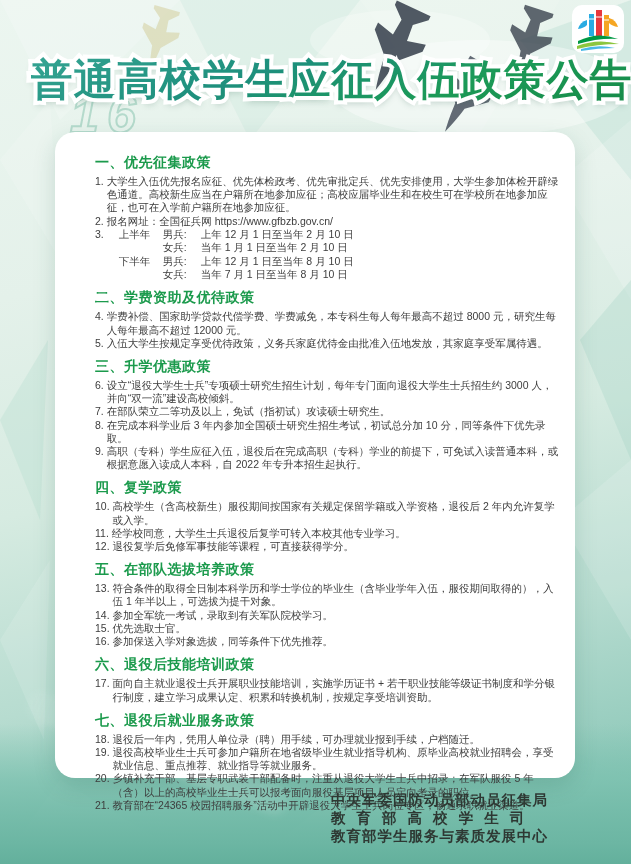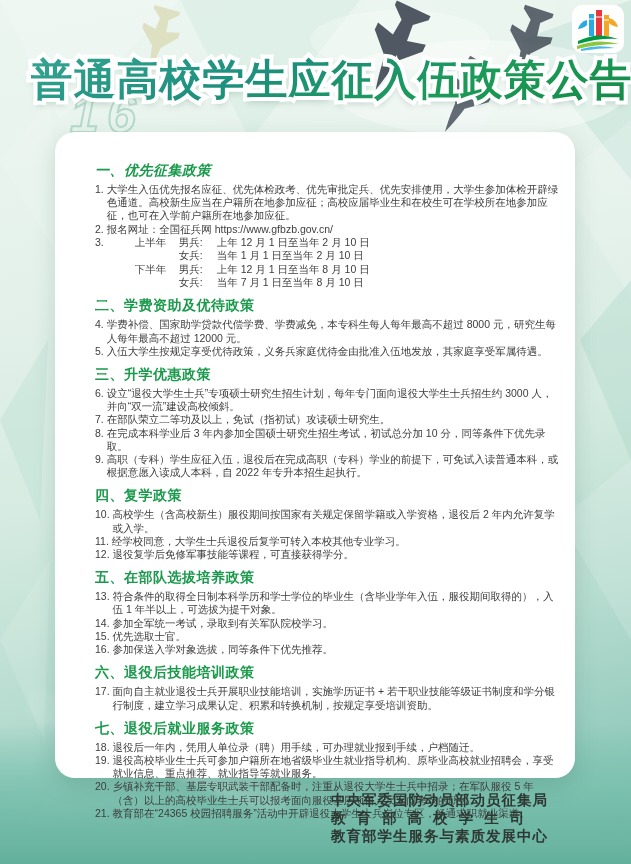--- a/index.html
+++ b/index.html
@@ -52,26 +52,26 @@
   
   .card{
     position:absolute; left:55px; top:132px; width:520px; height:646px; z-index:4;
     background:#ffffff; border-radius:20px; padding:14px 16px 0 40px;
     box-shadow:0 8px 22px rgba(35,95,75,0.18);
   }
   .section-heading{
     color:#1b9a4c; font-size:14px; font-weight:800; letter-spacing:0.5px;
     margin:8px 0 3px;
   }
-  .section:first-child .section-heading{ margin-top:16px;font-style:italic; }
+  .section:first-child .section-heading{ margin-top:8px; }
   .item{ display:flex; font-size:10.5px; line-height:13.2px; color:#3d3d3d; }
   .item .num{ flex:0 0 auto; margin-right:3px; }
   .item .txt{ flex:1; }
   .schedule{
-    display:grid; grid-template-columns:44px 38px auto; margin-left:28px;
+    display:grid; grid-template-columns:44px 38px auto; margin-left:12px;
     font-size:10.5px; line-height:13.4px; color:#3d3d3d;
   }
 
   
   .footer{
     position:absolute; right:83px; top:791px; z-index:5; text-align:left;
     font-size:14.5px; font-weight:800; line-height:18px; color:#2e3833; letter-spacing:1px;
   }
   .footer .spread{ letter-spacing:3.5px; }
 </style>

